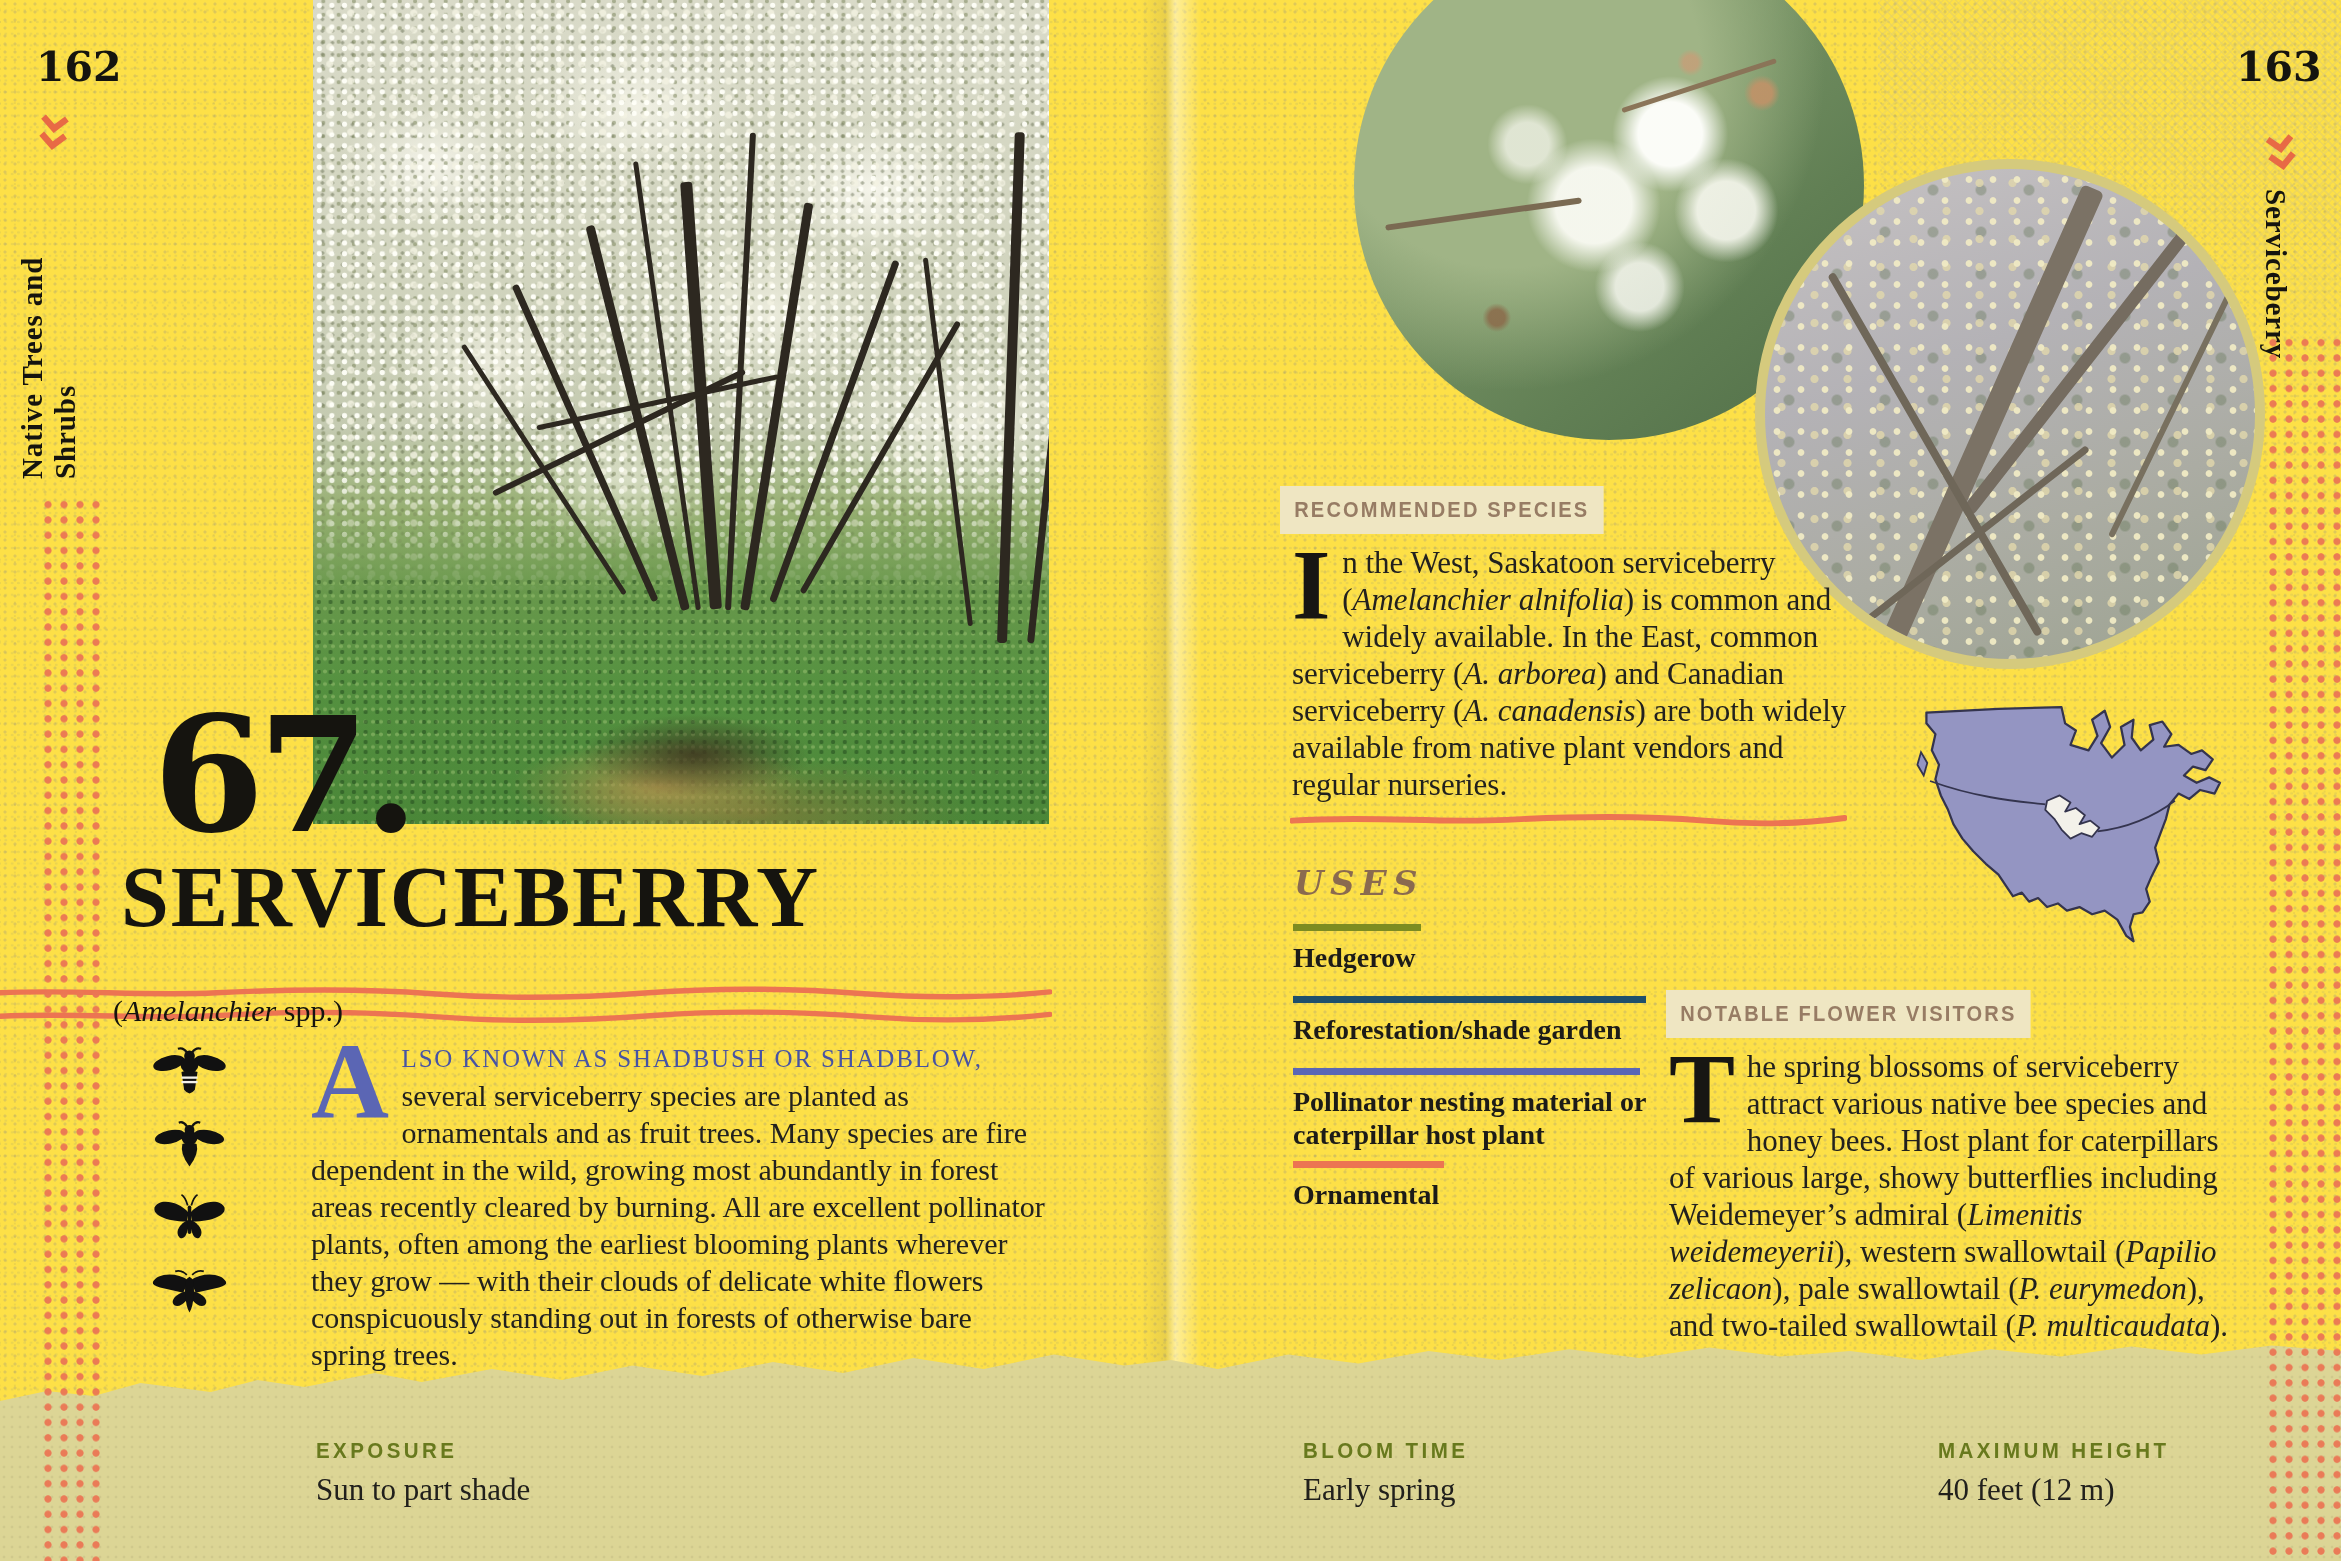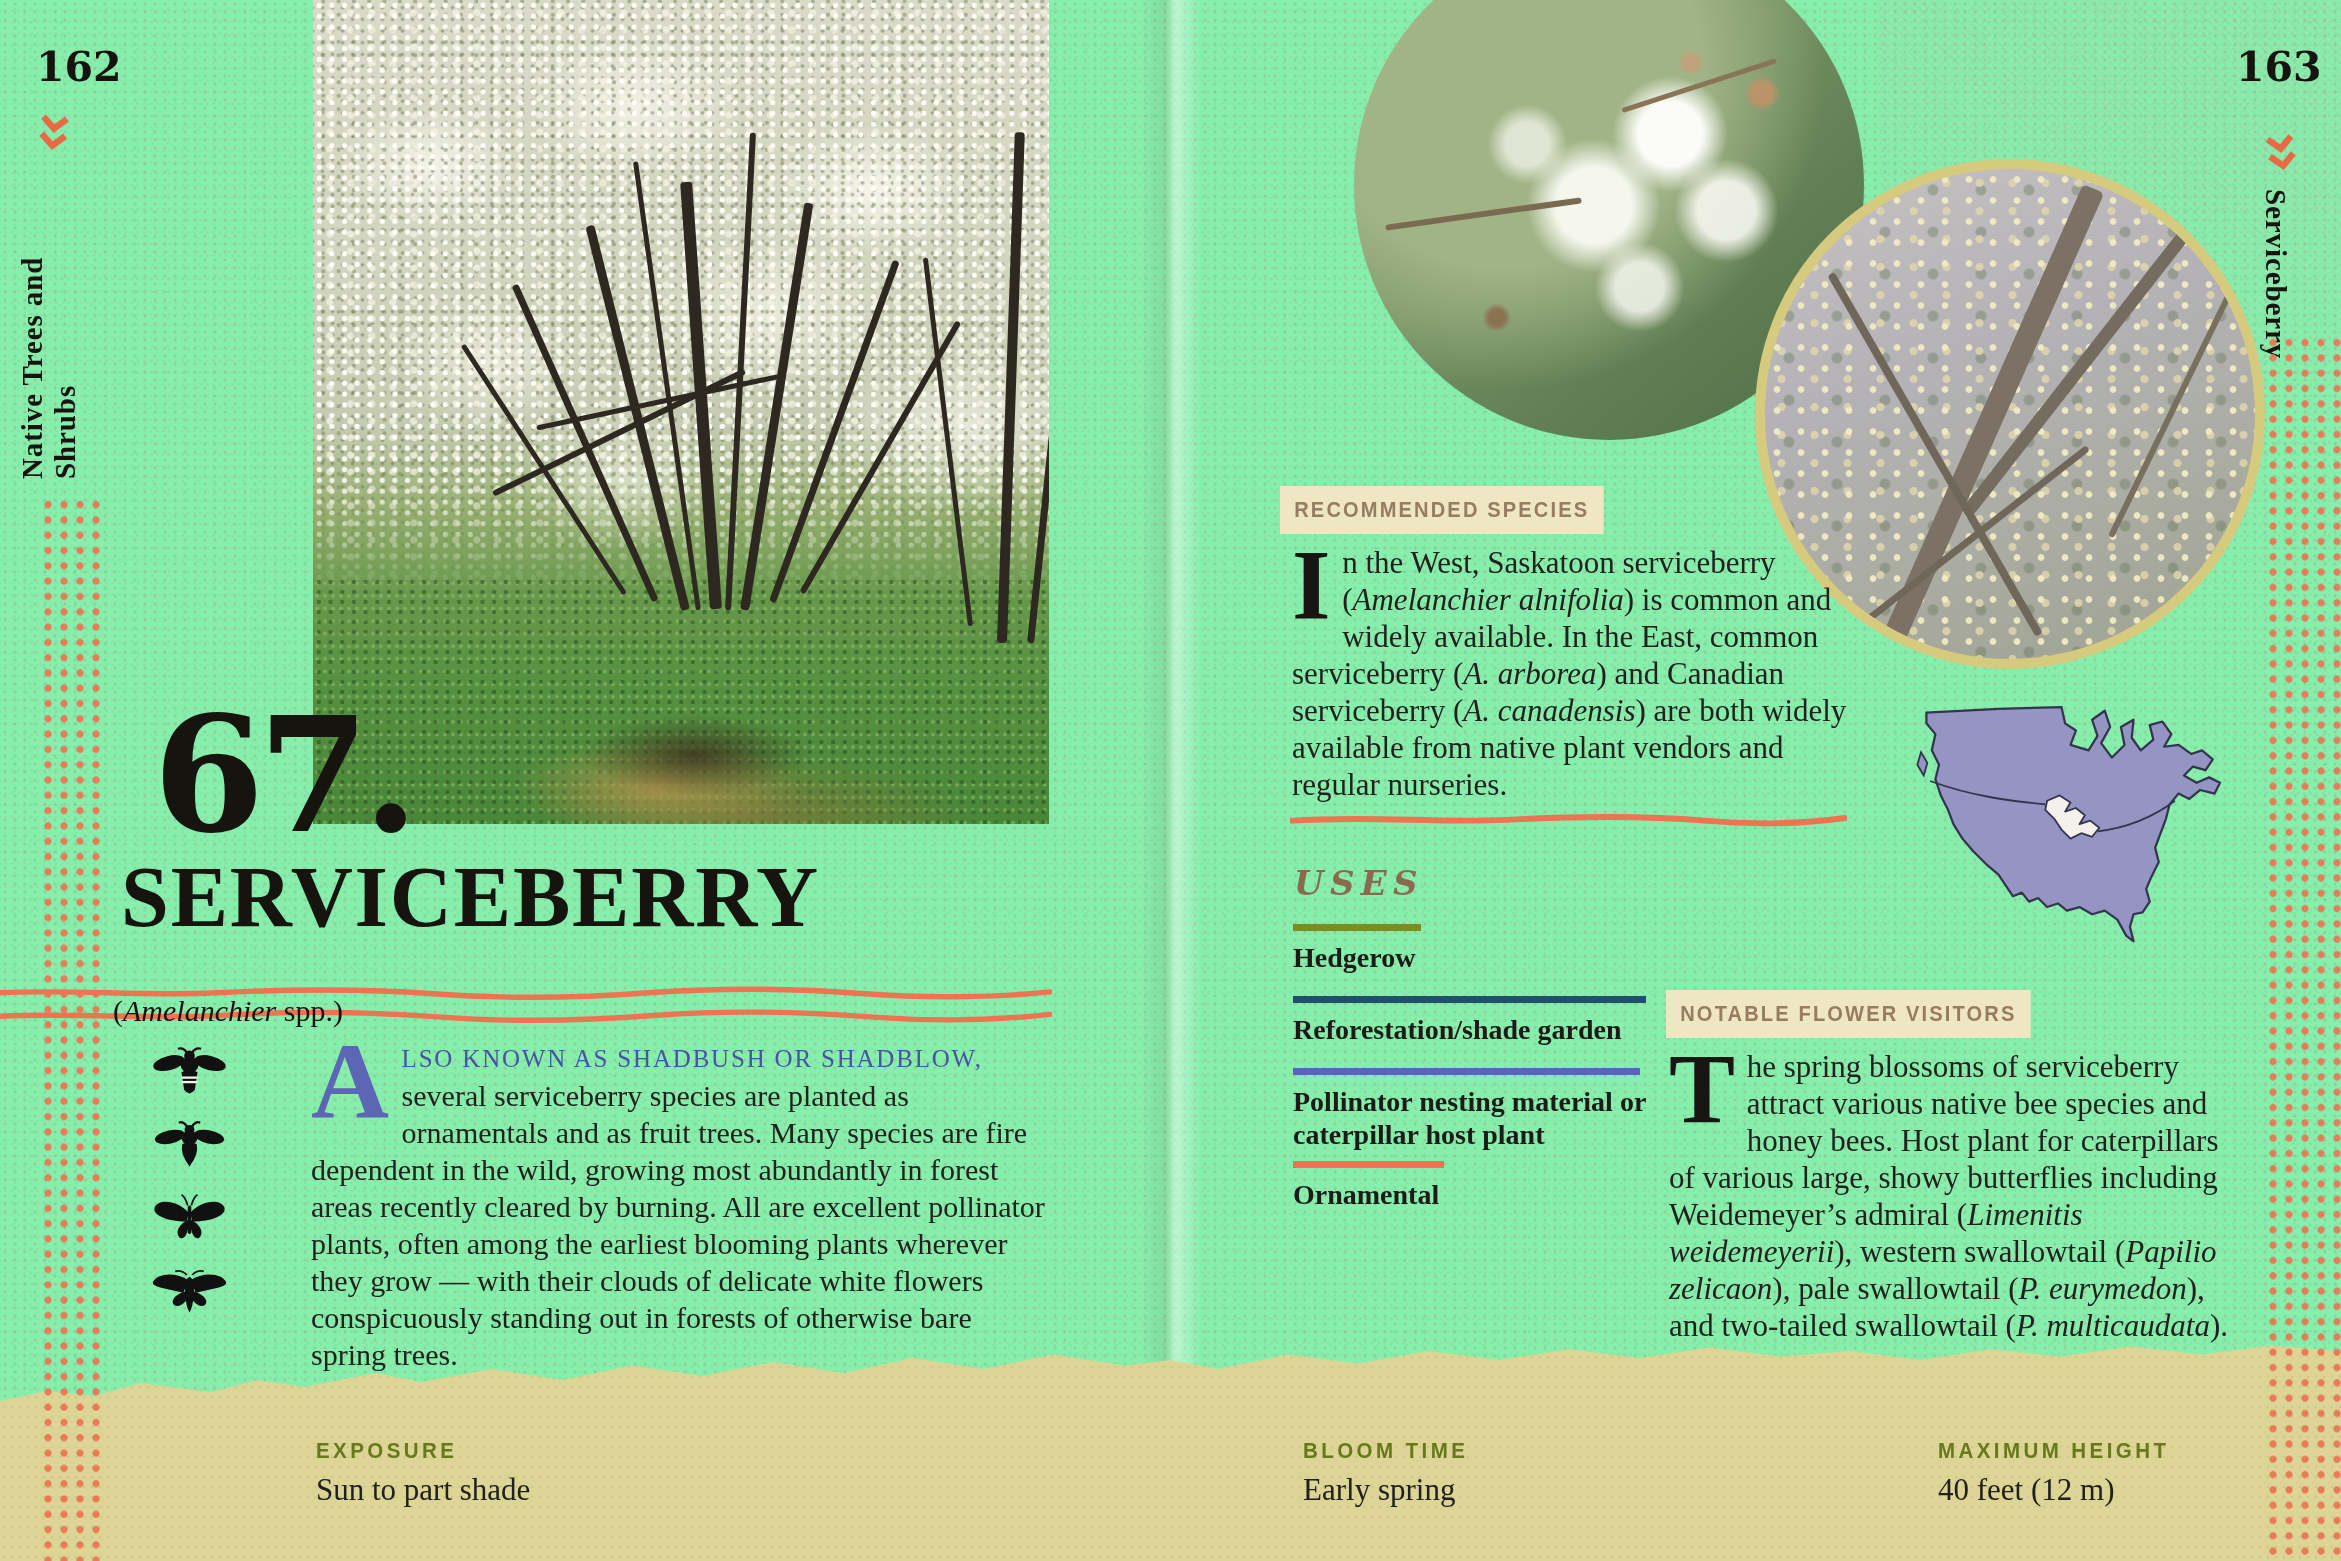--- a/index.html
+++ b/index.html
@@ -1,17 +1,17 @@
 <!DOCTYPE html>
 <html style="font-size:14.4px"><head>
 <meta charset="utf-8">
 <style>
   html,body{margin:0;padding:0;background:#888;}
   .spread{position:relative;width:2342px;height:1561px;overflow:hidden;
-    background:#86efac;font-family:"Liberation Serif",serif;color:#22211e;}
+    background:#fde047;font-family:"Liberation Serif",serif;color:#22211e;}
   .spread::before{content:"";position:absolute;inset:0;pointer-events:none;z-index:1;
     background-image:
       radial-gradient(circle, rgba(150,145,128,.30) 0 1.3px, transparent 1.8px),
       radial-gradient(circle, rgba(140,150,118,.16) 0 1.1px, transparent 1.6px),
       radial-gradient(circle, rgba(120,115,100,.12) 0 0.9px, transparent 1.4px);
     background-size:10px 8px, 6.3px 11.7px, 15.3px 13.5px;
     background-position:0 0, 2.7px 4.5px, 7.2px 1.8px;}
   .abs{position:absolute;}
   
   .pagenum{font-family:"DejaVu Serif",serif;font-weight:bold;font-size:41px;color:#15140f;z-index:6;}

